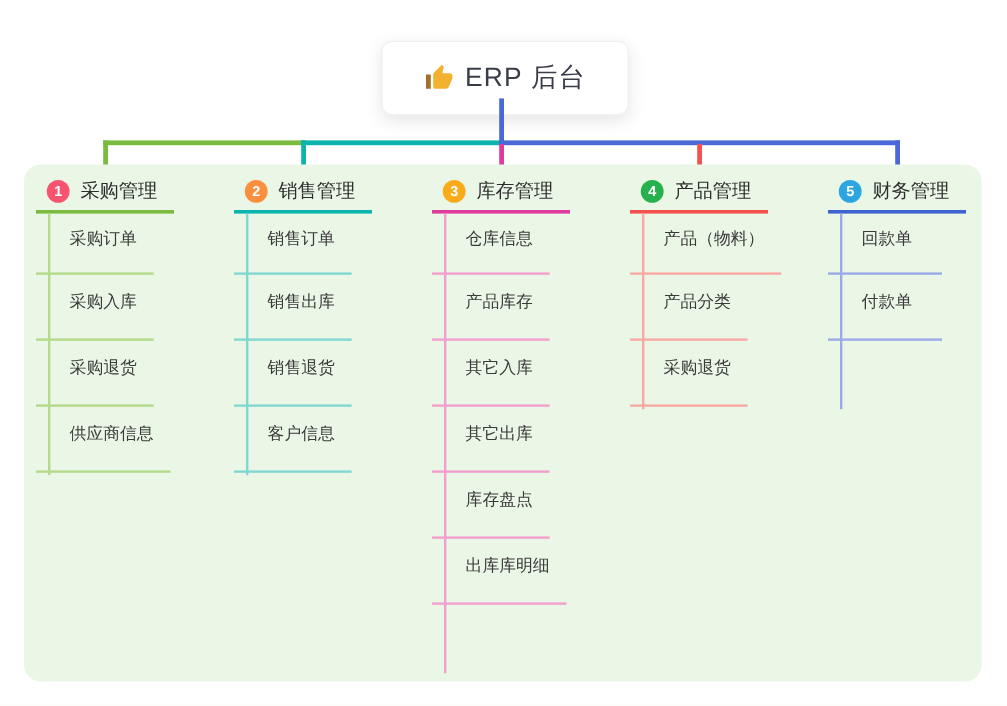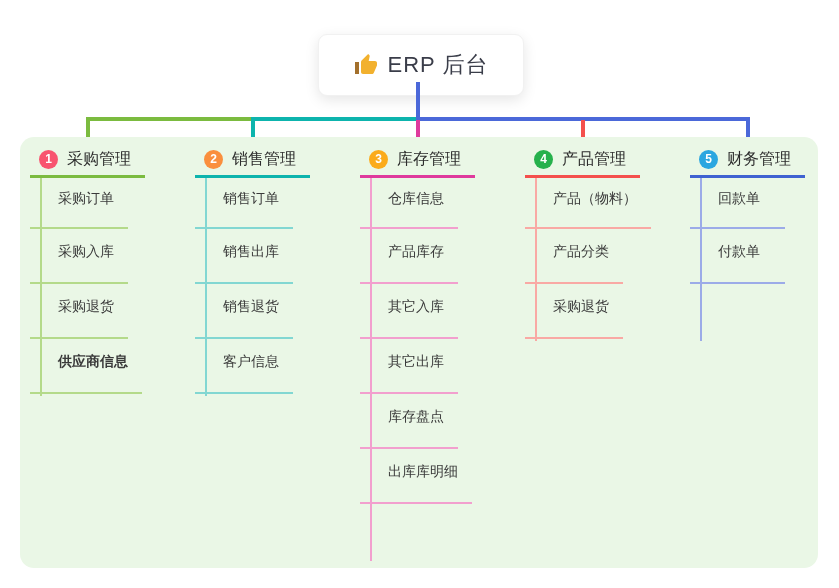--- a/index.html
+++ b/index.html
@@ -74,21 +74,21 @@
           <div class="vline" style="background: rgb(180, 218, 138); height: 218px;"></div>
           <div class="child first" style="border-bottom-color: rgb(180, 218, 138);">
             <span>采购订单</span>
           </div>
           <div class="child" style="border-bottom-color: rgb(180, 218, 138);">
             <span>采购入库</span>
           </div>
           <div class="child" style="border-bottom-color: rgb(180, 218, 138);">
             <span>采购退货</span>
           </div>
-          <div class="child" style="border-bottom-color: rgb(180, 218, 138); font-weight: bold;">
+          <div class="child" style="border-bottom-color: rgb(180, 218, 138);">
             <span>供应商信息</span>
           </div>
         </div>
       </div>
       <div class="branch" style="left: 195px;">
         <div class="branch-title" style="border-bottom-color: rgb(13, 180, 173); width: 115px;">
           <span class="badge" style="background: rgb(250, 143, 61);">2</span>
           <span class="branch-label">销售管理</span>
         </div>
         <div class="children">

